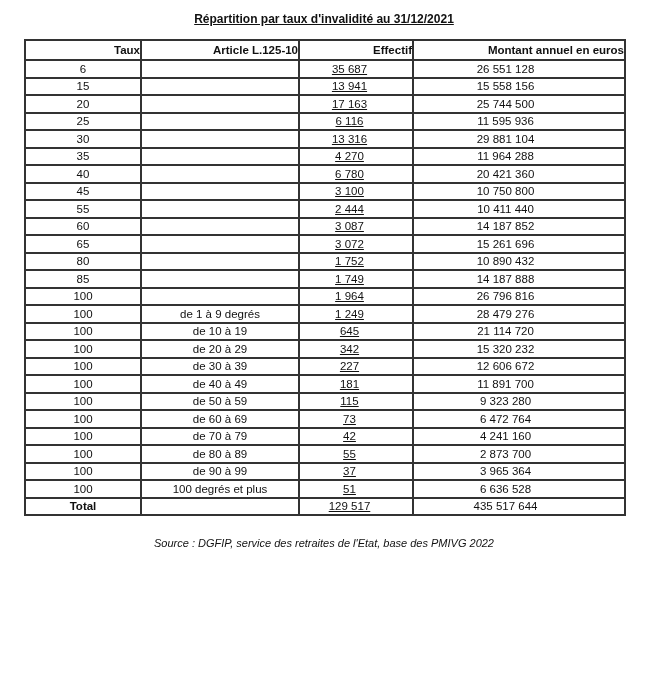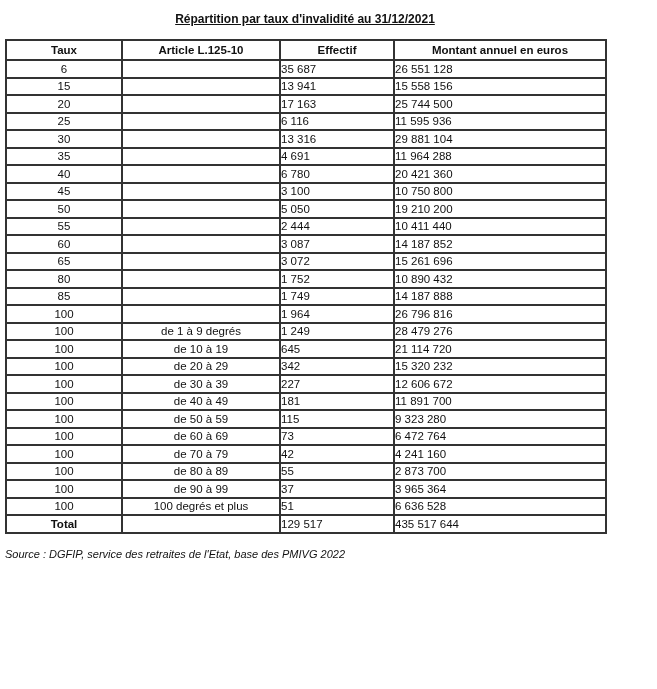--- a/index.html
+++ b/index.html
@@ -17,21 +17,21 @@
   }
   .page {
     position: relative;
     width: 657px;
     height: 689px;
     background: var(--background);
     overflow: hidden;
   }
   .doc {
     position: absolute;
-    left: 5px;
+    left: 24px;
     top: 12px;
     width: 600px;
   }
   .title {
     text-align: center;
     font-weight: bold;
     font-size: 12px;
     text-decoration: underline;
     margin: 0 0 13px 0;
     white-space: nowrap;
@@ -47,32 +47,33 @@
     border: 1px solid var(--border);
     padding: 0;
     overflow: hidden;
     white-space: nowrap;
     vertical-align: middle;
     font-size: 11.5px;
   }
   th {
     height: 20px;
     font-weight: bold;
-    text-align: center;
+    text-align: right;
   }
   td { height: 17.5px; }
   td.c0, td.c1 { text-align: center; }
-  td.c2 { text-align: left; padding-right: 13px; }
-  td.c3 { text-align: left; padding-right: 27px; }
+  td.c2 { text-align: center; padding-right: 13px; text-decoration: underline; }
+  td.c3 { text-align: center; padding-right: 27px; }
   tr.total-row td.c0 { font-weight: bold; margin-left: 36px; }
   .source {
-    margin-top: 14px;
+    margin-top: 21px;
     font-style: italic;
     font-size: 11px;
     white-space: nowrap;
+    text-align: center;
   }
 </style>
 </head>
 <body>
 
 <div class="page">
   <div class="doc">
     <div class="title">Répartition par taux d'invalidité au 31/12/2021</div>
 
     <table class="data-table">
@@ -117,40 +118,34 @@
           </tr>
           <tr>
             <td class="c0">30</td>
             <td class="c1"></td>
             <td class="c2">13 316</td>
             <td class="c3">29 881 104</td>
           </tr>
           <tr>
             <td class="c0">35</td>
             <td class="c1"></td>
-            <td class="c2">4 691</td>
+            <td class="c2">4 270</td>
             <td class="c3">11 964 288</td>
           </tr>
           <tr>
             <td class="c0">40</td>
             <td class="c1"></td>
             <td class="c2">6 780</td>
             <td class="c3">20 421 360</td>
           </tr>
           <tr>
             <td class="c0">45</td>
             <td class="c1"></td>
             <td class="c2">3 100</td>
             <td class="c3">10 750 800</td>
-          </tr>
-          <tr>
-            <td class="c0">50</td>
-            <td class="c1"></td>
-            <td class="c2">5 050</td>
-            <td class="c3">19 210 200</td>
           </tr>
           <tr>
             <td class="c0">55</td>
             <td class="c1"></td>
             <td class="c2">2 444</td>
             <td class="c3">10 411 440</td>
           </tr>
           <tr>
             <td class="c0">60</td>
             <td class="c1"></td>

